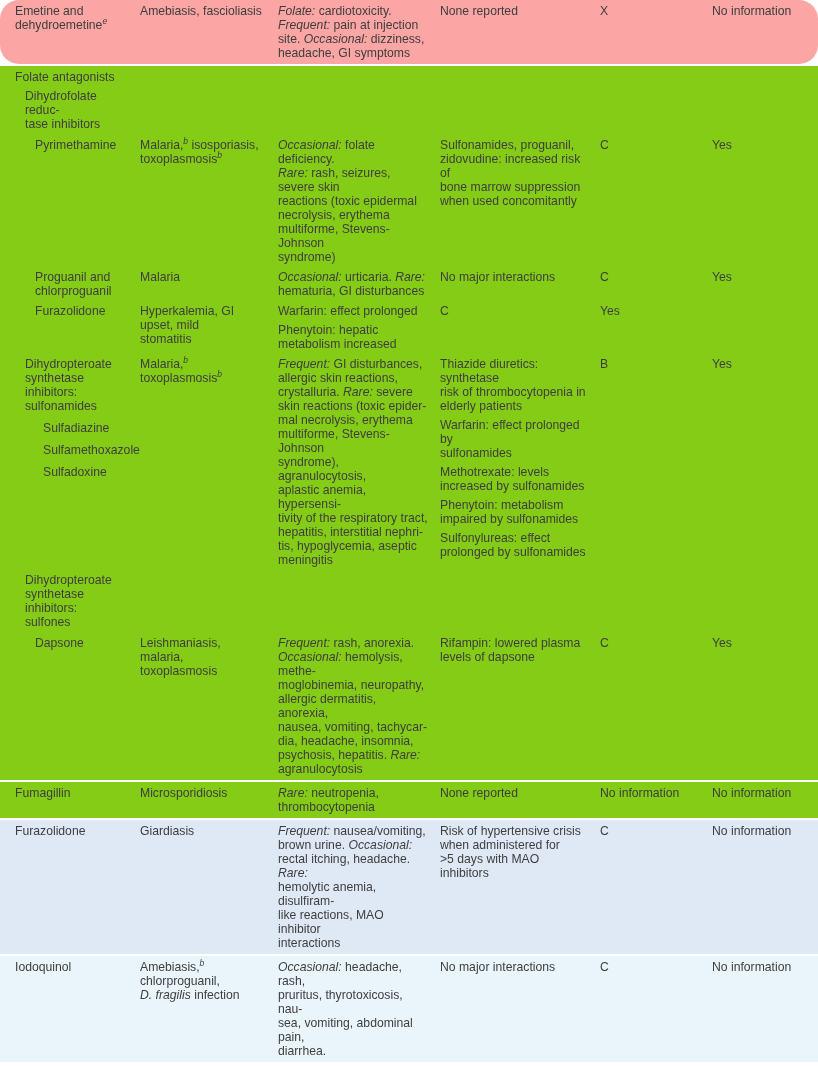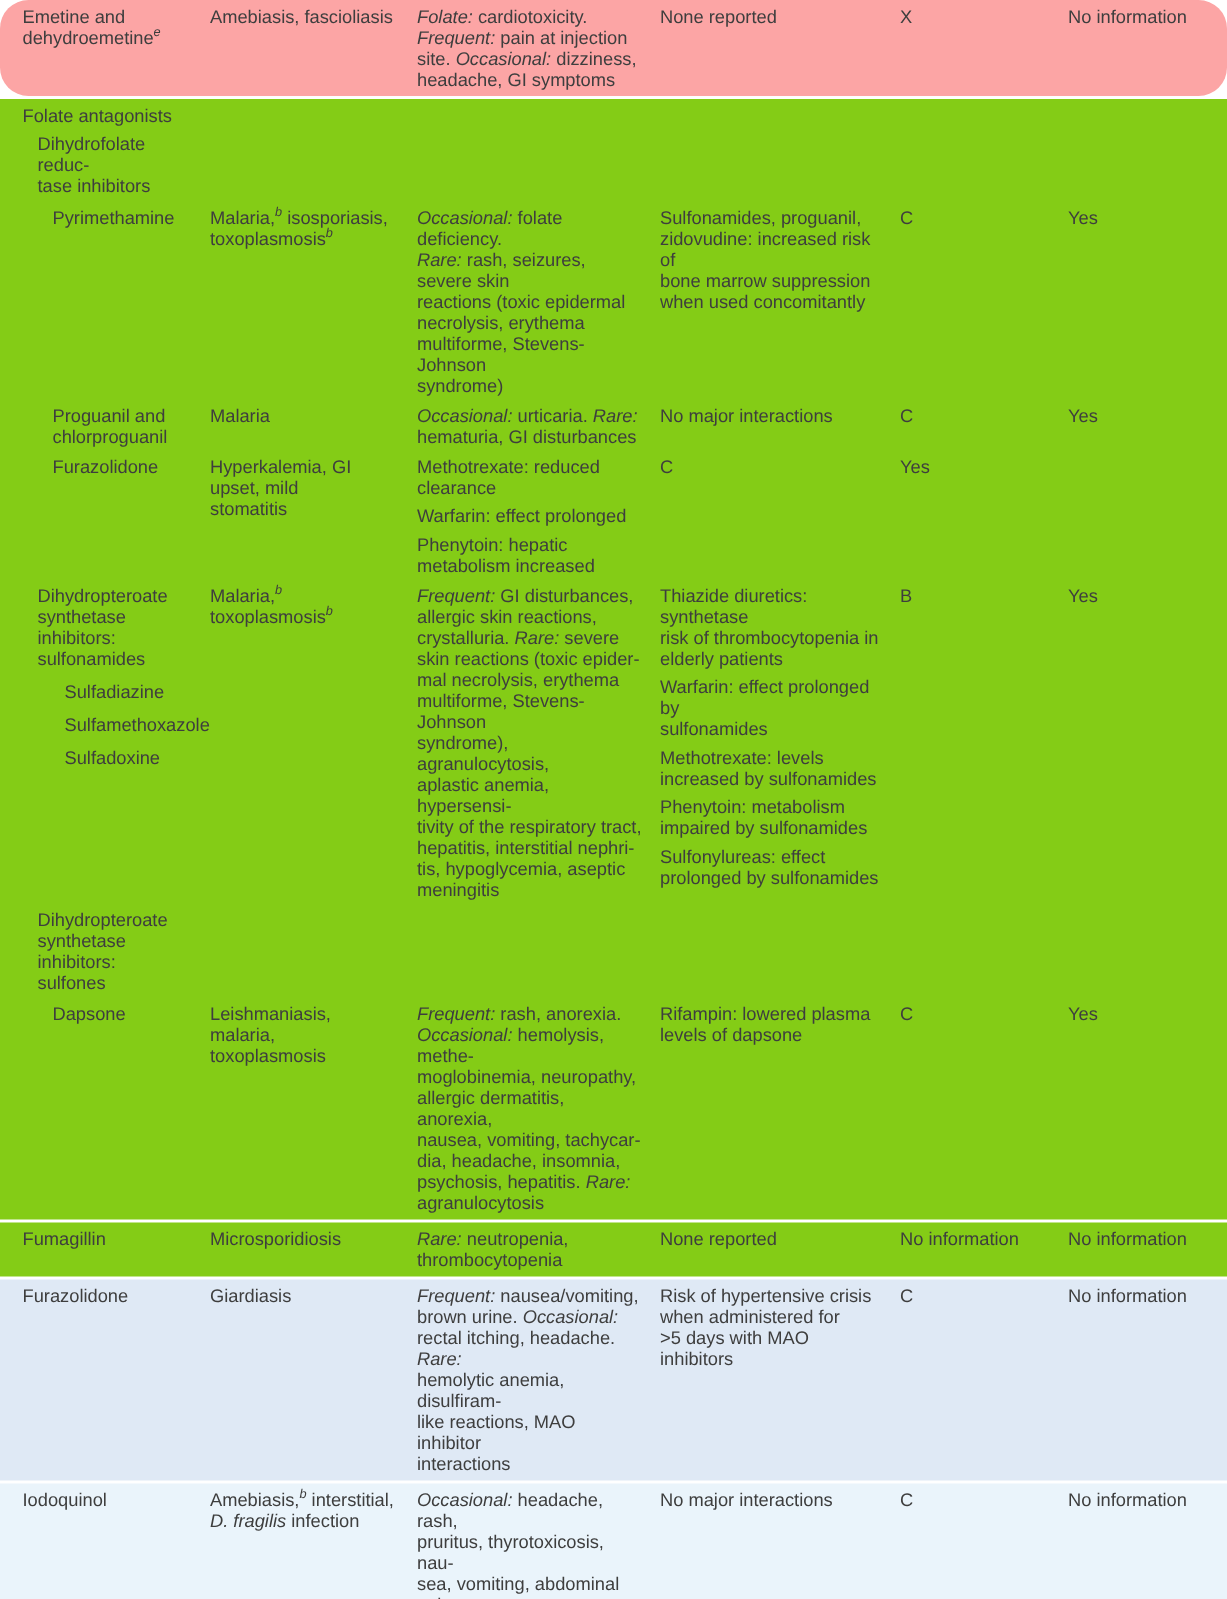--- a/index.html
+++ b/index.html
@@ -89,22 +89,21 @@
         <div class="cell c-adverse"><i>Occasional:</i><span> urticaria. </span><i>Rare:</i><span>
 hematuria, GI disturbances</span></div>
         <div class="cell c-interactions"><div class="para"><span>No major interactions</span></div></div>
         <div class="cell c-pregnancy"><span>C</span></div>
         <div class="cell c-pediatric"><span>Yes</span></div>
       </div>
       <div class="row kind-drug">
         <div class="cell c-name" style="padding-left: 20px;"><div><span>Furazolidone</span></div></div>
         <div class="cell c-adverse"><span>Hyperkalemia, GI upset, mild
 stomatitis</span></div>
-        <div class="cell c-interactions"><div class="para"><span>Methotrexate: reduced
-clearance</span></div><div class="para"><span>Warfarin: effect prolonged</span></div><div class="para"><span>Phenytoin: hepatic
+        <div class="cell c-interactions"><div class="para"><span>Warfarin: effect prolonged</span></div><div class="para"><span>Phenytoin: hepatic
 metabolism increased</span></div></div>
         <div class="cell c-pregnancy"><span>C</span></div>
         <div class="cell c-pediatric"><span>Yes</span></div>
       </div>
       <div class="row kind-drug">
         <div class="cell c-name" style="padding-left: 10px;"><div><span>Dihydropteroate
 synthetase inhibitors:
 sulfonamides</span></div><div class="sub-item"><span>Sulfadiazine</span></div><div class="sub-item"><span>Sulfamethoxazole</span></div><div class="sub-item"><span>Sulfadoxine</span></div></div>
         <div class="cell c-indications"><span>Malaria,</span><sup>b</sup><span> toxoplasmosis</span><sup>b</sup></div>
         <div class="cell c-adverse"><i>Frequent:</i><span> GI disturbances,
@@ -182,21 +181,21 @@
 when administered for
 &gt;5 days with MAO
 inhibitors</span></div></div>
         <div class="cell c-pregnancy"><span>C</span></div>
         <div class="cell c-pediatric"><span>No information</span></div>
       </div>
     </div>
     <div class="band light" style="background: rgb(234, 244, 251);">
       <div class="row kind-drug">
         <div class="cell c-name" style="padding-left: 0px;"><div><span>Iodoquinol</span></div></div>
-        <div class="cell c-indications"><span>Amebiasis,</span><sup>b</sup><span> interstitial,
+        <div class="cell c-indications"><span>Amebiasis,</span><sup>b</sup><span> chlorproguanil,
 </span><i>D. fragilis</i><span> infection</span></div>
         <div class="cell c-adverse"><i>Occasional:</i><span> headache, rash,
 pruritus, thyrotoxicosis, nau-
 sea, vomiting, abdominal pain,
 diarrhea. </span></div>
         <div class="cell c-interactions"><div class="para"><span>No major interactions</span></div></div>
         <div class="cell c-pregnancy"><span>C</span></div>
         <div class="cell c-pediatric"><span>No information</span></div>
       </div>
     </div>

